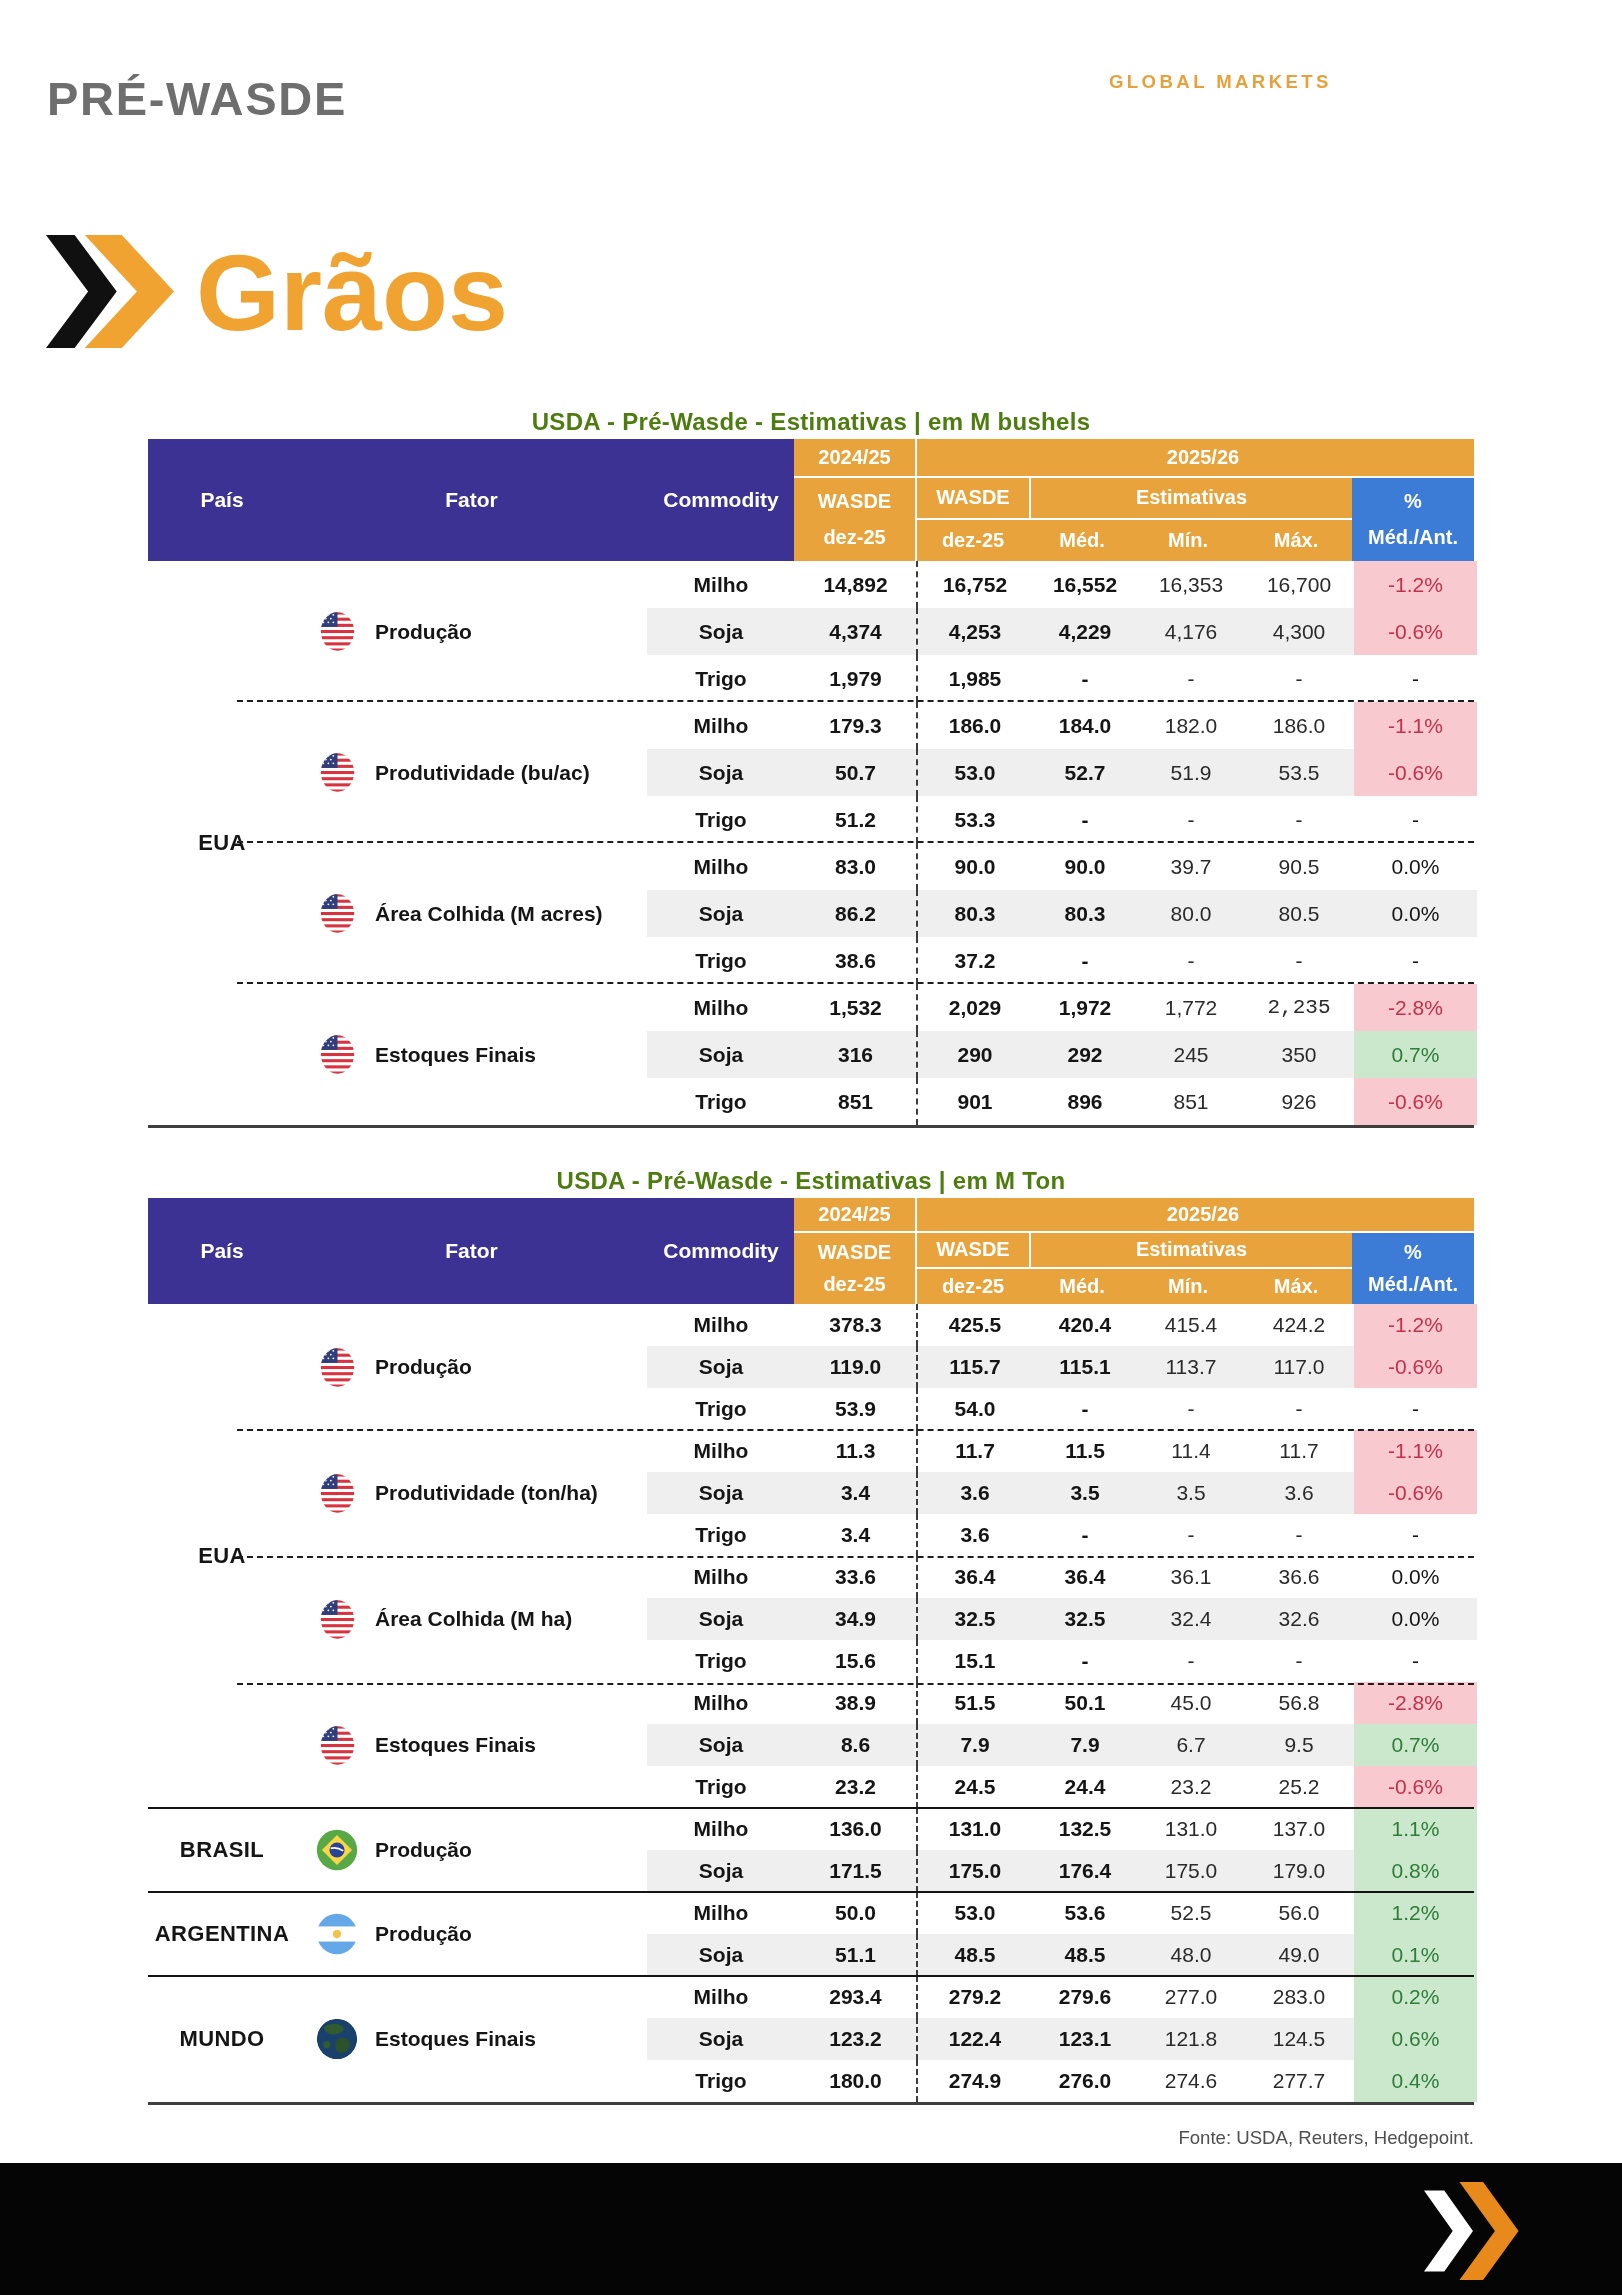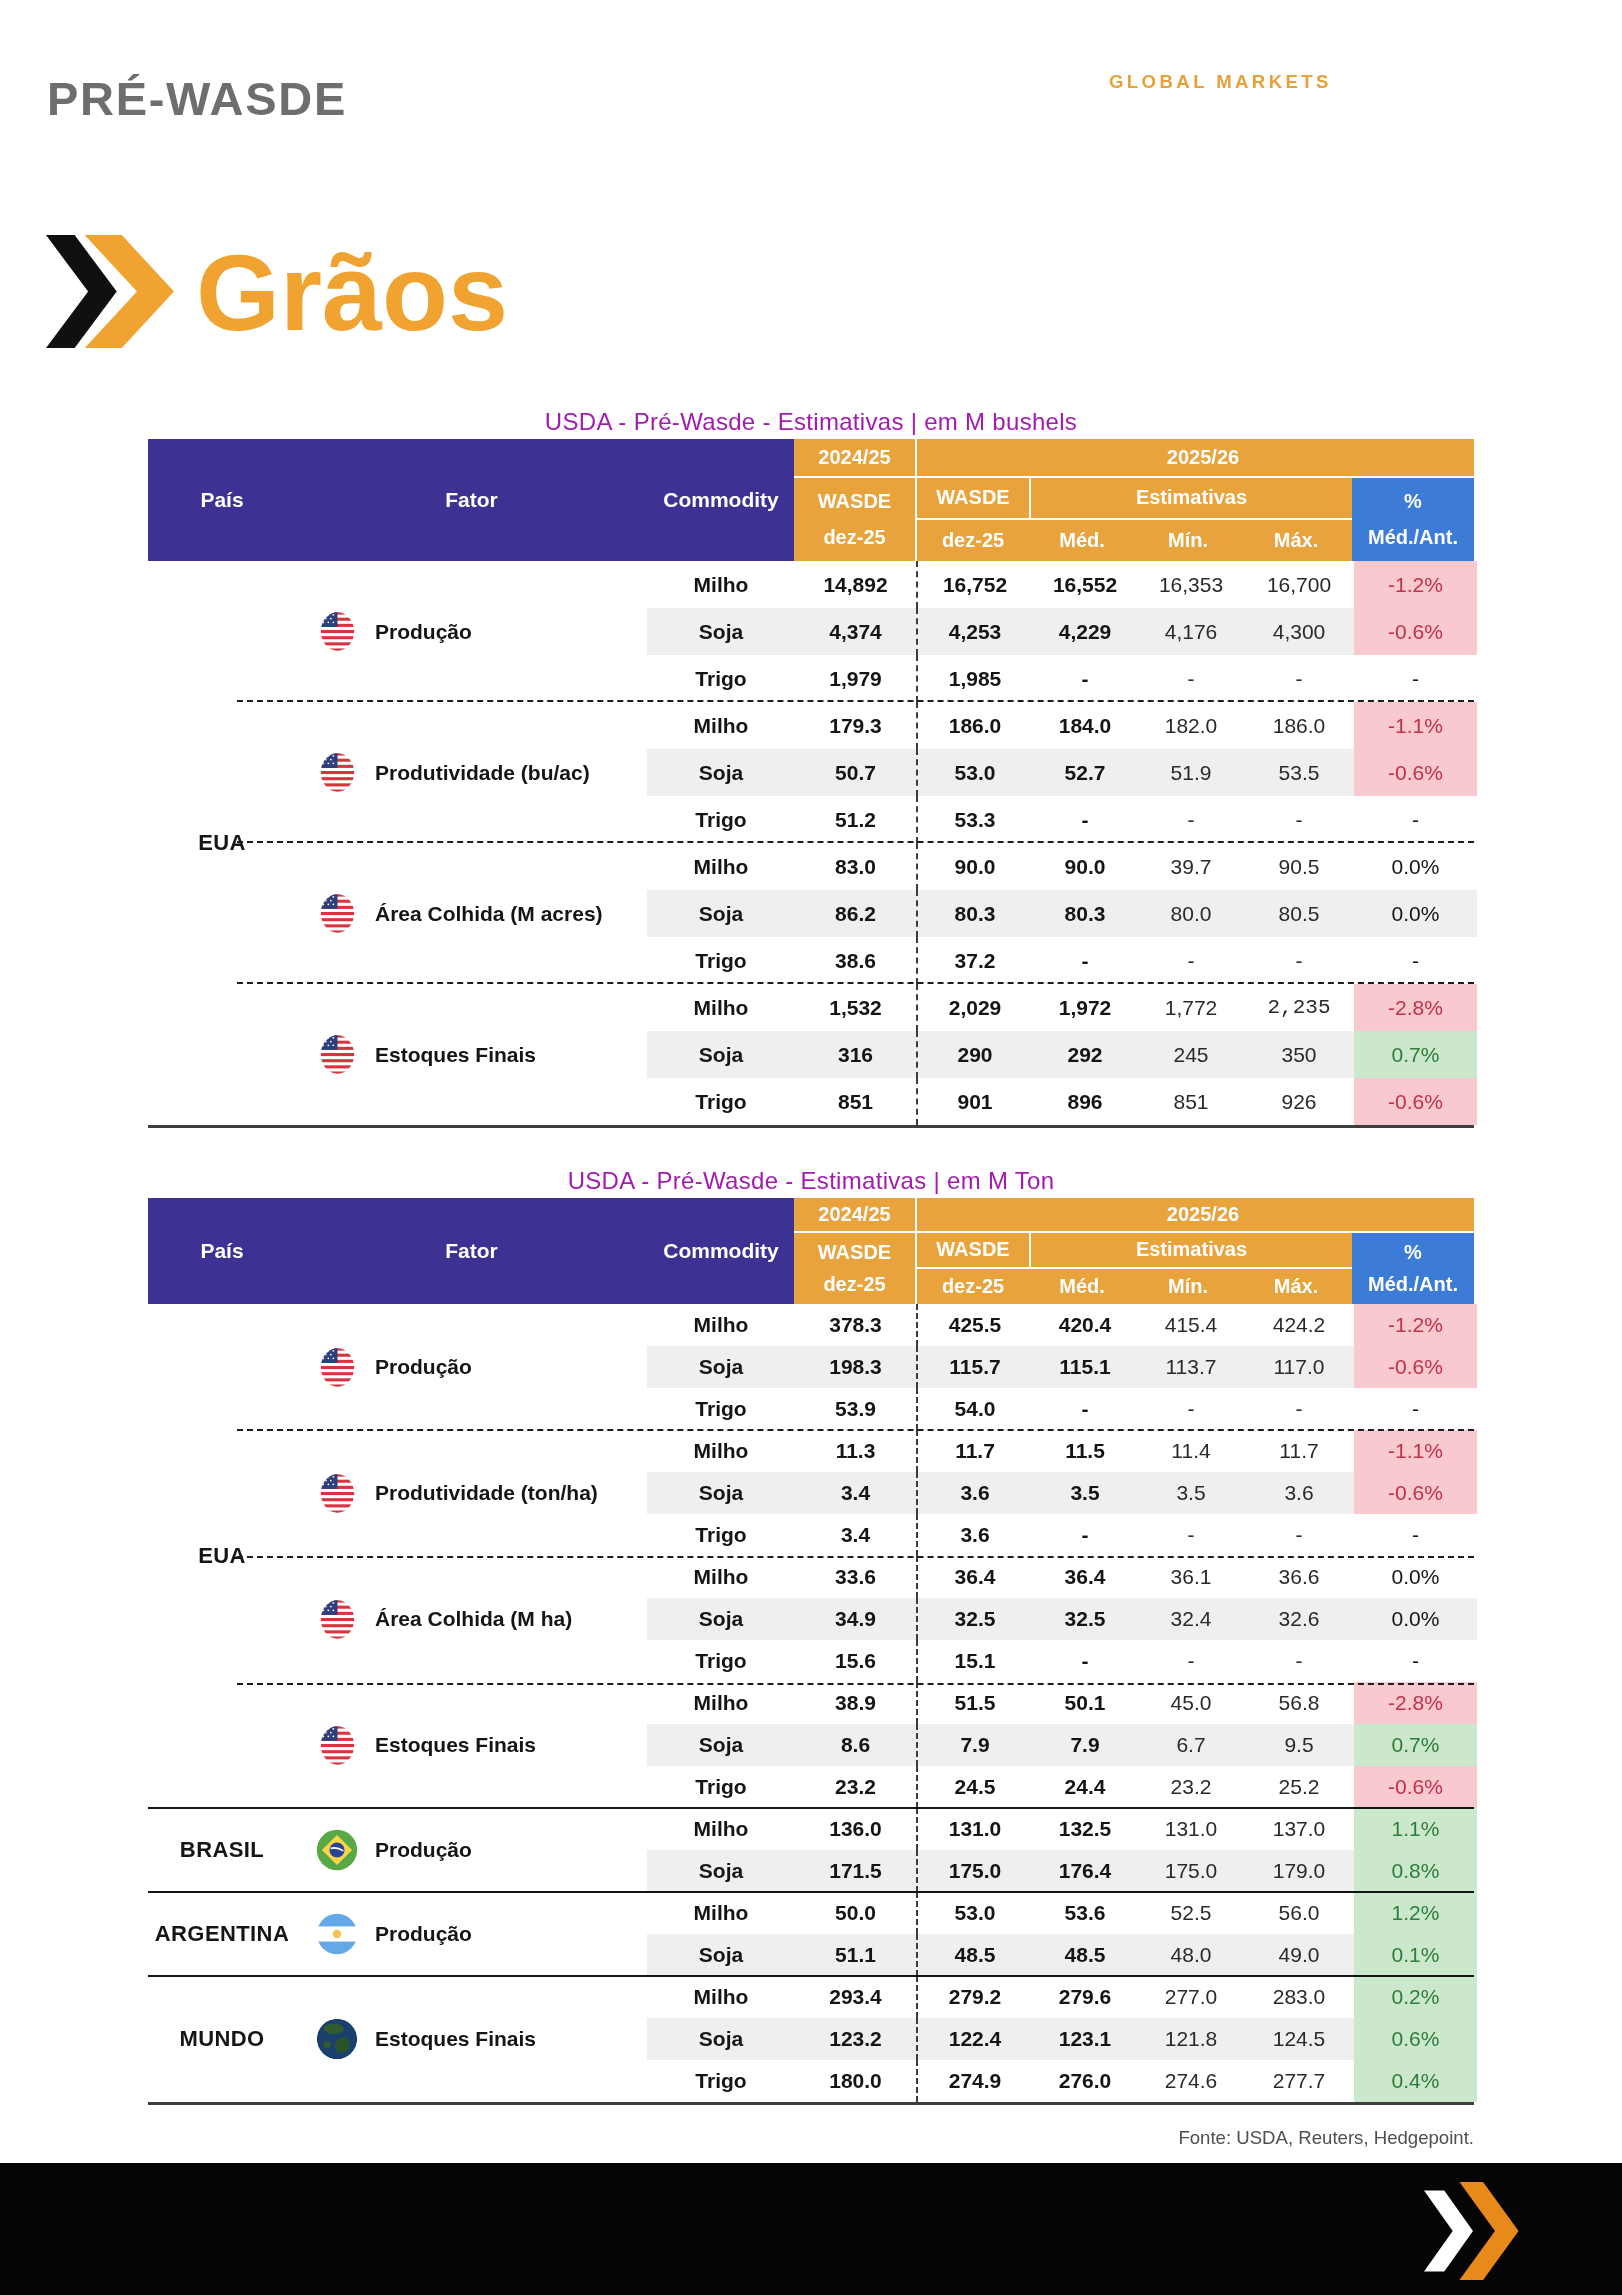--- a/index.html
+++ b/index.html
@@ -17,21 +17,21 @@
   .brand-name{font-size:54px;font-weight:800;color:#0E0E0E;letter-spacing:-1.7px;}
   .brand-tagline{margin-top:5px;font-size:18.6px;font-weight:700;color:#E7A13B;letter-spacing:3.4px;}
   
   .graos{position:absolute;left:46px;top:235px;display:flex;align-items:center;gap:22px;}
   .graos-title{font-size:108px;font-weight:800;color:#F0A331;line-height:1;}
   
   .tablewrap{position:absolute;left:148px;width:1326px;}
   #table-0{top:404px;--r1:39px;--r23:83px;--rowh:47px;}
   #table-1{top:1163px;--r1:35px;--r23:71px;--rowh:42px;}
   .t-title{height:35px;display:flex;align-items:center;justify-content:center;
-    font-size:24px;font-weight:400;color:#a21caf;letter-spacing:0.3px;}
+    font-size:24px;font-weight:700;color:#4d7c0f;letter-spacing:0.3px;}
   .thead{display:flex;height:calc(var(--r1) + var(--r23));}
   .th-left{width:646px;background:var(--purple);display:grid;
     grid-template-columns:148px 351px 148px;align-items:center;justify-items:center;
     color:#fff;font-weight:700;font-size:21px;}
   .th-right{flex:1;background:var(--orange);color:#fff;font-weight:700;font-size:20px;
     display:flex;flex-direction:column;}
   .cc{display:flex;align-items:center;justify-content:center;}
   .th-r1{height:var(--r1);display:flex;border-bottom:2.5px solid #fff;box-sizing:border-box;}
   .th-prev{width:123px;border-right:2.5px solid #fff;box-sizing:border-box;}
   .th-next{flex:1;padding-left:15px;}
@@ -437,21 +437,21 @@
           <span>Produção</span>
         </div>
         <div class="c c-com" style="grid-area: 1 / 3;">Milho</div>
         <div class="c vb dashR" style="grid-area: 1 / 4;">378.3</div>
         <div class="c vb" style="grid-area: 1 / 5;">425.5</div>
         <div class="c vb" style="grid-area: 1 / 6;">420.4</div>
         <div class="c vl" style="grid-area: 1 / 7;">415.4</div>
         <div class="c vl" style="grid-area: 1 / 8;">424.2</div>
         <div class="c pct-neg" style="grid-area: 1 / 9;">-1.2%</div>
         <div class="c c-com shade" style="grid-area: 2 / 3;">Soja</div>
-        <div class="c vb dashR shade" style="grid-area: 2 / 4;">198.3</div>
+        <div class="c vb dashR shade" style="grid-area: 2 / 4;">119.0</div>
         <div class="c vb shade" style="grid-area: 2 / 5;">115.7</div>
         <div class="c vb shade" style="grid-area: 2 / 6;">115.1</div>
         <div class="c vl shade" style="grid-area: 2 / 7;">113.7</div>
         <div class="c vl shade" style="grid-area: 2 / 8;">117.0</div>
         <div class="c pct-neg" style="grid-area: 2 / 9;">-0.6%</div>
         <div class="c c-com" style="grid-area: 3 / 3;">Trigo</div>
         <div class="c vb dashR" style="grid-area: 3 / 4;">53.9</div>
         <div class="c vb" style="grid-area: 3 / 5;">54.0</div>
         <div class="c vb" style="grid-area: 3 / 6;">-</div>
         <div class="c vl" style="grid-area: 3 / 7;">-</div>

